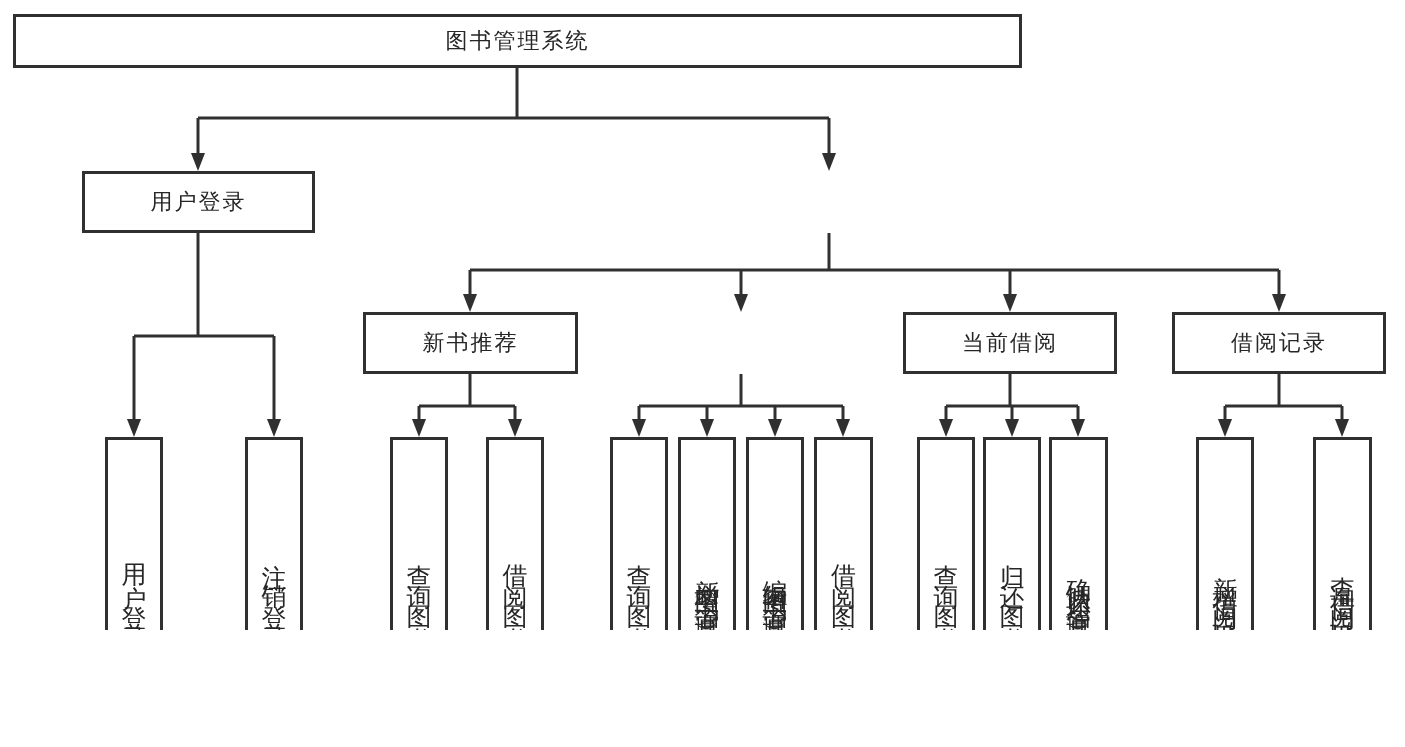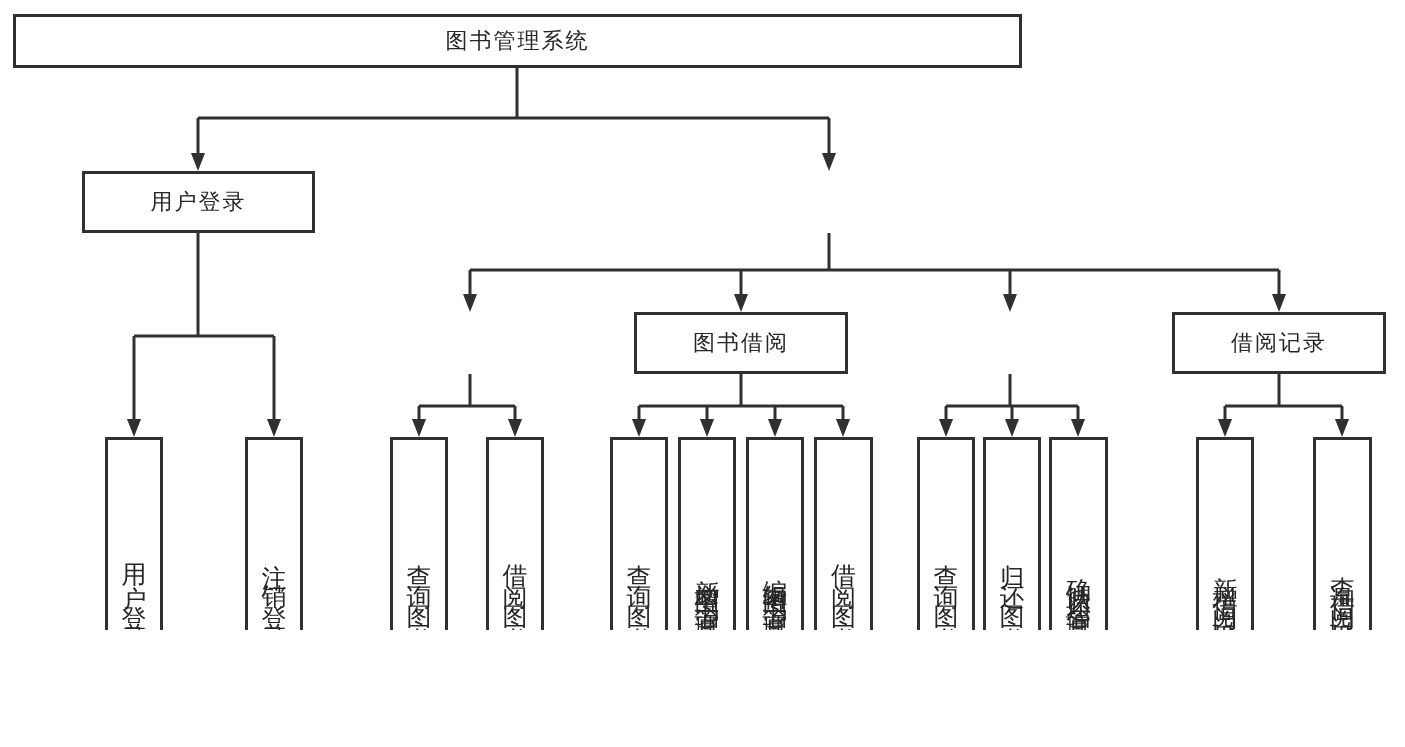--- a/index.html
+++ b/index.html
@@ -116,22 +116,25 @@
   </svg>
 
   <div class="box h" style="left:13px;top:14px;width:1009px;height:54px">
     <span class="lbl">图书管理系统</span>
   </div>
 
   <div class="box h" style="left:82px;top:171px;width:233px;height:62px">
     <span class="lbl">用户登录</span>
   </div>
 
-  <div class="box h" style="left:634px;top:312px;width:214px;height:62px">
-    <span class="lbl">图书借阅</span>
+  <div class="box h" style="left:363px;top:312px;width:215px;height:62px">
+    <span class="lbl">新书推荐</span>
+  </div>
+  <div class="box h" style="left:903px;top:312px;width:214px;height:62px">
+    <span class="lbl">当前借阅</span>
   </div>
   <div class="box h" style="left:1172px;top:312px;width:214px;height:62px">
     <span class="lbl">借阅记录</span>
   </div>
 
   <div class="box v sp4" style="left:105px;top:437px;width:58px;height:298px">
     <span class="lbl">用户登录</span>
   </div>
   <div class="box v sp4" style="left:245px;top:437px;width:58px;height:298px">
     <span class="lbl">注销登录</span>

